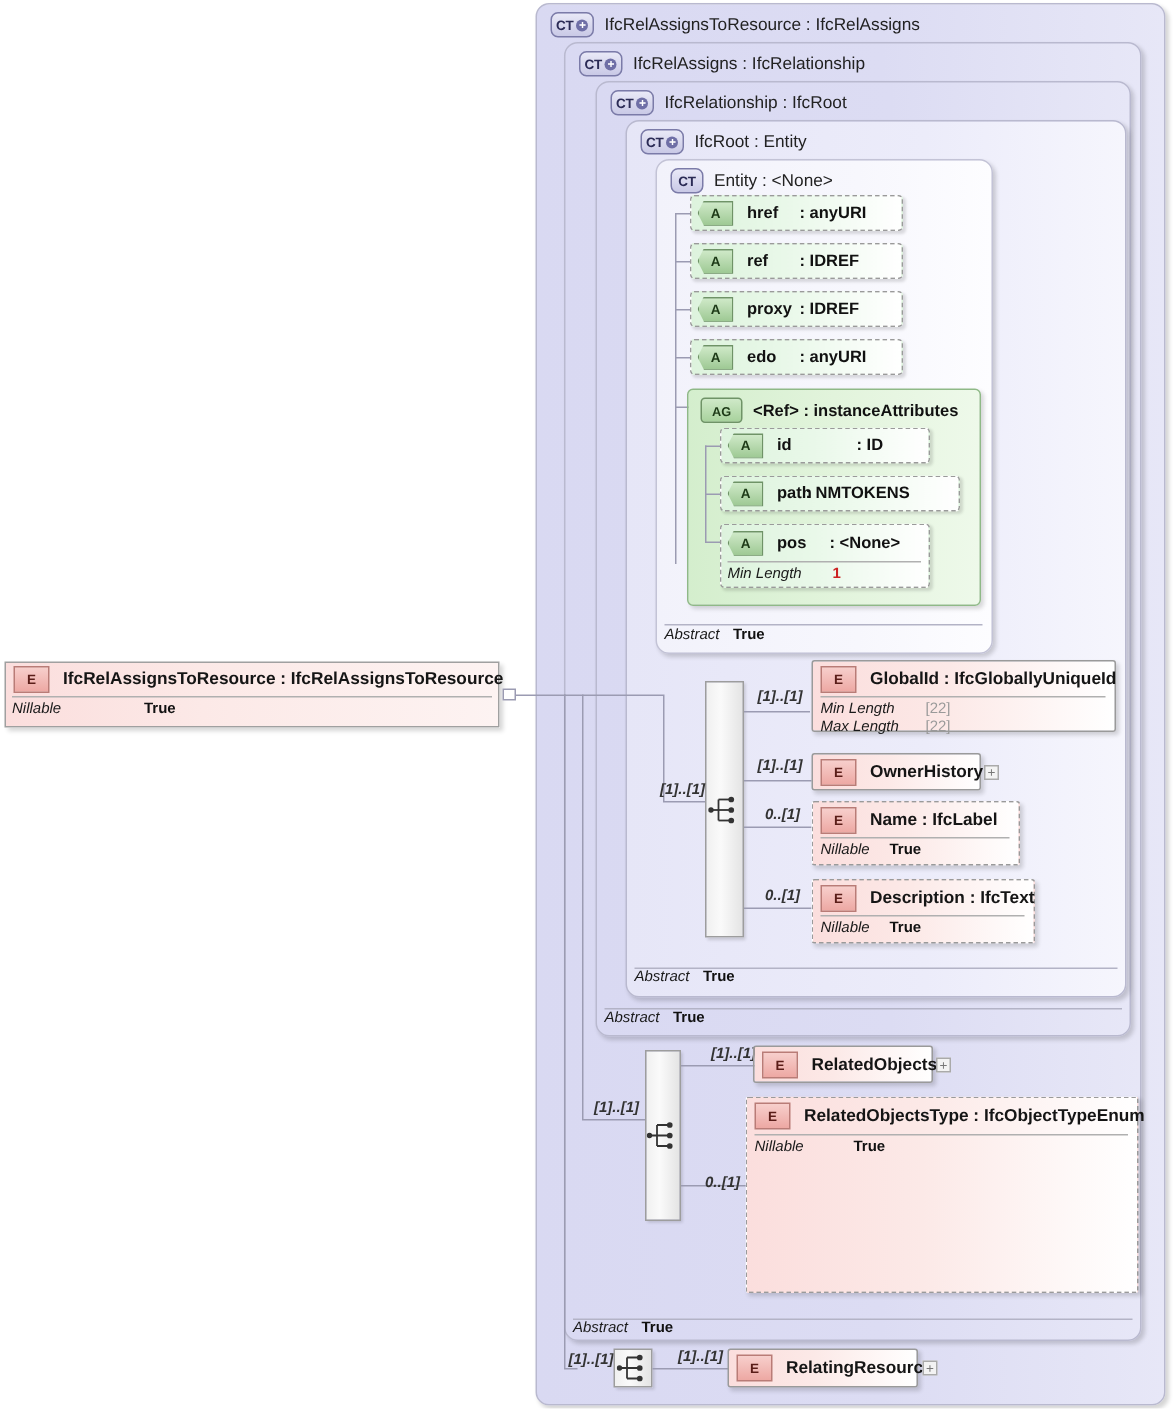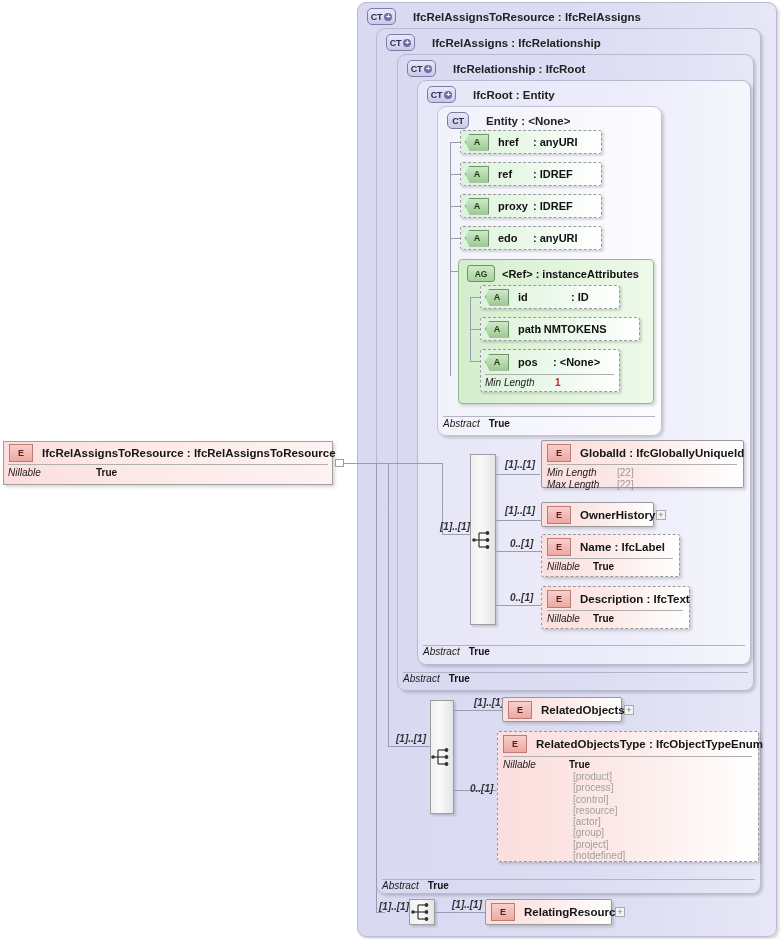--- a/index.html
+++ b/index.html
@@ -25,29 +25,29 @@
   .ctbox.lvl4{
     background:linear-gradient(to right,#e6e6f7 0%,#ececfa 60%,#f6f6fd 100%);
   }
 
   .ct-head{position:absolute;top:5px;left:9px;display:flex;align-items:center;white-space:nowrap;}
   .ct-ico{
     width:27px;height:15px;border:1px solid #7b7ba8;border-radius:5px;
     background:linear-gradient(to bottom,#e9e9f7,#c9c9e6);
     font-size:9px;font-weight:bold;color:#2b2b55;
     display:flex;align-items:center;justify-content:center;
-    letter-spacing:-.2px;margin-right:17px;flex:none;
+    letter-spacing:-.2px;margin-right:7px;flex:none;
   }
   .ct-ico.plain{width:20px;}
   .ct-ico .pl{
     display:inline-block;width:8px;height:8px;border-radius:50%;
     background:#6f6fa6;color:#fff;font-size:8px;line-height:8px;
     text-align:center;margin-left:2px;font-weight:bold;
   }
-  .ct-title{font-size:11.5px;font-weight:bold;color:#222;}
+  .ct-title{font-size:11.5px;font-weight:normal;color:#222;}
 
   
   .attr{
     position:absolute;box-sizing:border-box;height:24px;
     border:1px dashed #9a9a9a;border-radius:3px;
     background:linear-gradient(to right,#ddf3dd 0%,#e9f8e9 45%,#ffffff 100%);
     box-shadow:1.5px 1.5px 2px rgba(0,0,0,.13);
     display:flex;align-items:center;padding-left:4px;
   }
   .a-ico{
@@ -397,30 +397,20 @@
 <div class="card" style="left:470px;top:783px;">0..[1]</div>
 <div class="elem dashed" style="left:497px;top:731px;width:262px;height:131px;">
   <div class="e-head" style="height:24px;">
     <span class="e-ico">E</span>
     <span class="e-title">RelatedObjectsType : IfcObjectTypeEnum</span>
   </div>
   <div class="e-facets">
     <div class="f-row">
       <span class="f-key" style="width:66px;">Nillable</span>
       <span class="f-val">True</span>
-    </div>
-    <div class="enum-list">
-      <div>[product]</div>
-      <div>[process]</div>
-      <div>[control]</div>
-      <div>[resource]</div>
-      <div>[actor]</div>
-      <div>[group]</div>
-      <div>[project]</div>
-      <div>[notdefined]</div>
     </div>
   </div>
 </div>
 
 <div class="abstract-rule" style="left:382px;top:879px;width:373px;"></div>
 <div class="abstract-row" style="left:382px;top:880px;">
   <i>Abstract</i><b>True</b>
 </div>
 
 <div class="card" style="left:379px;top:901px;">[1]..[1]</div>

